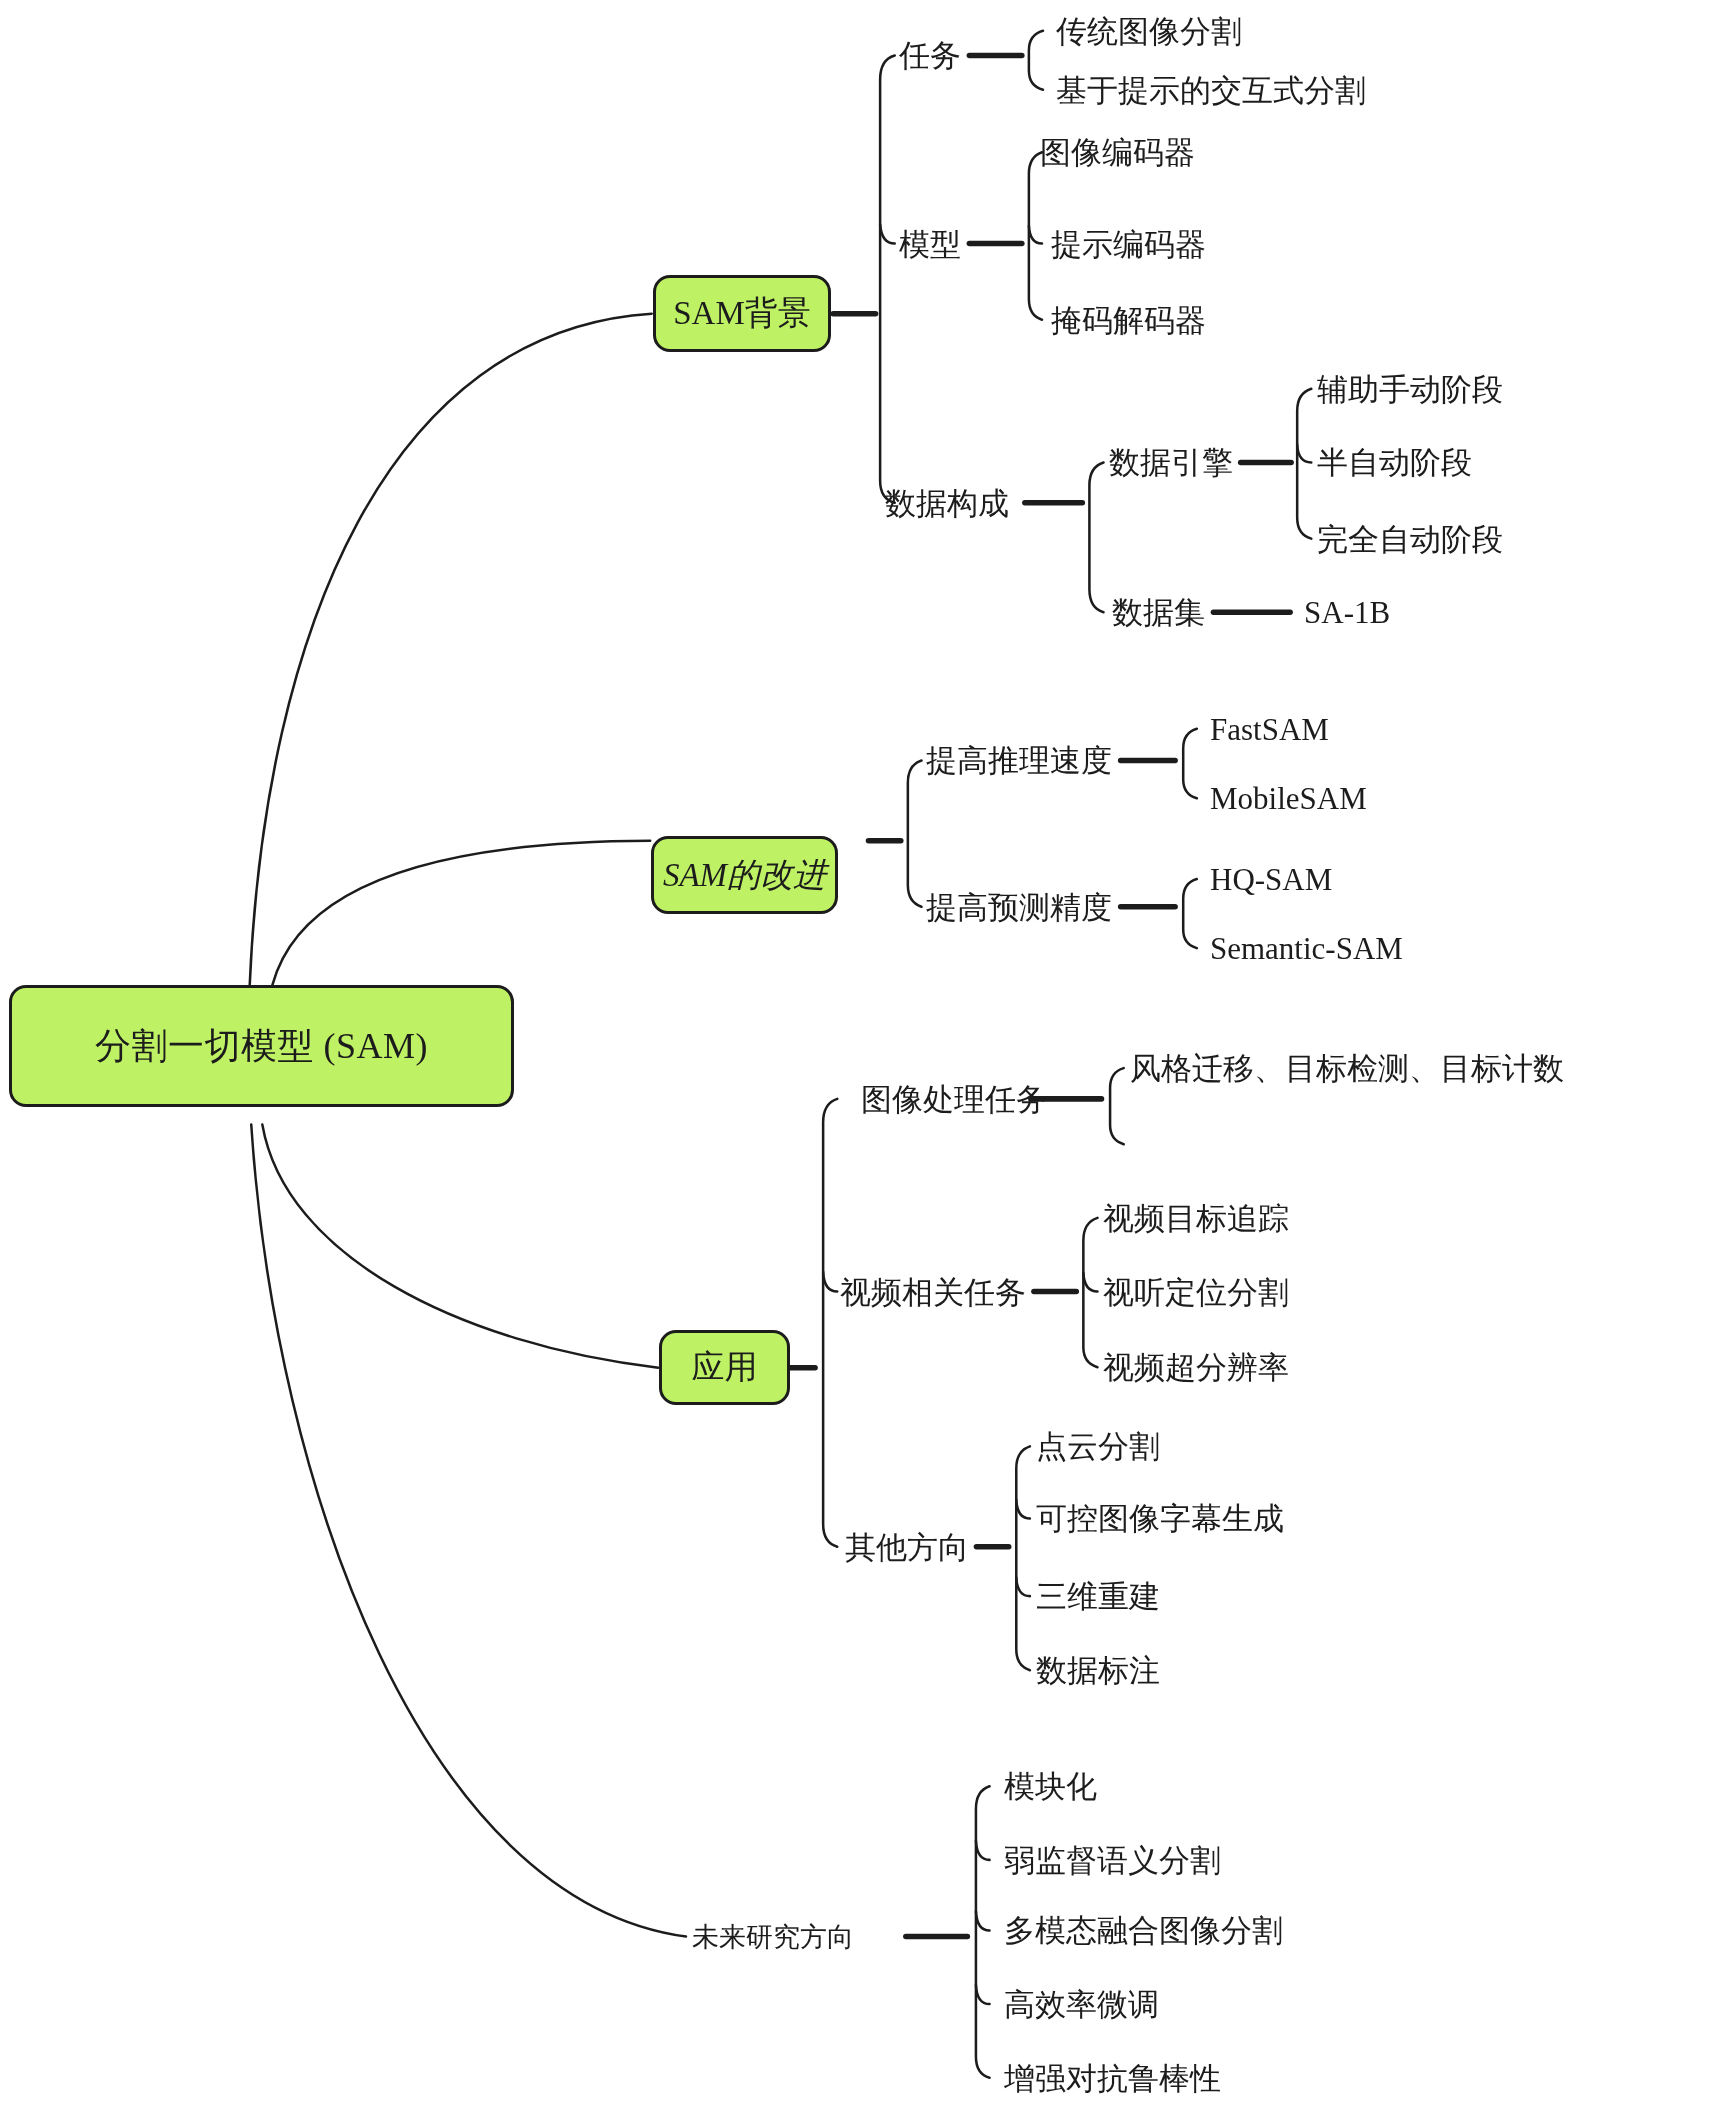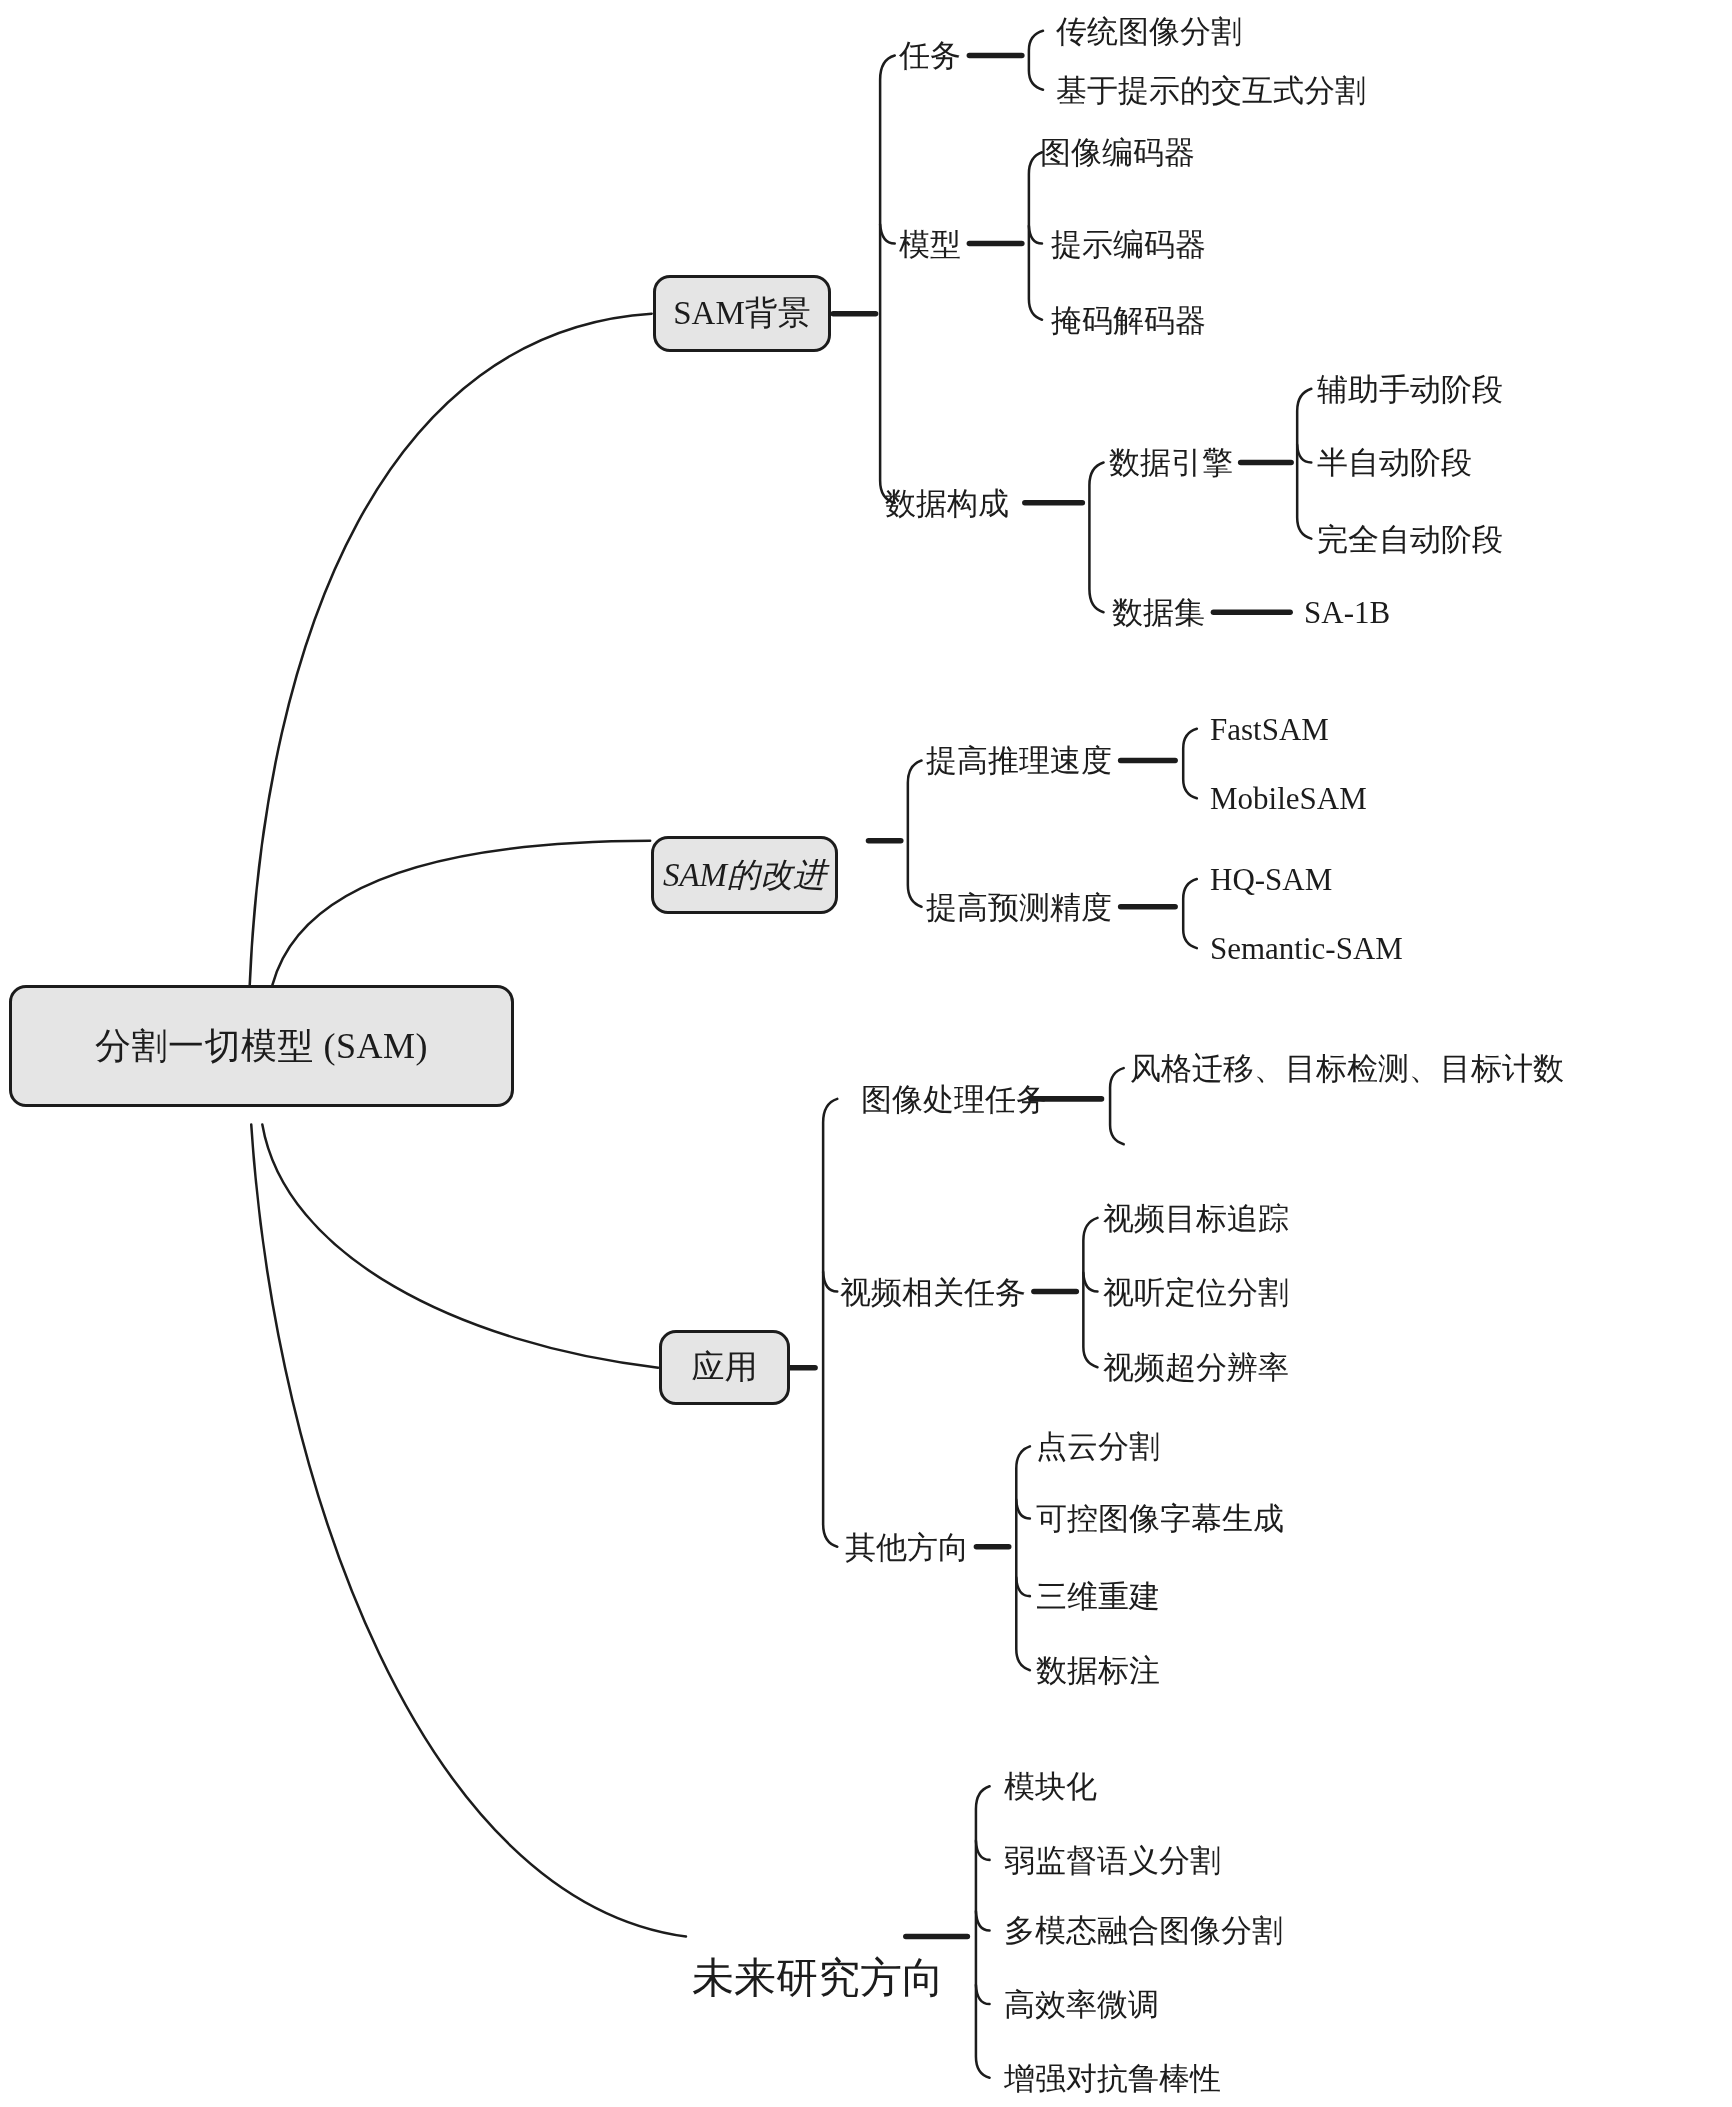--- a/index.html
+++ b/index.html
@@ -19,21 +19,21 @@
     font-size:31px;
     line-height:1;
     white-space:nowrap;
     color:#1c1c1c;
   }
   .box{
     position:absolute;
     box-sizing:border-box;
     border:3px solid #1c1c1c;
     border-radius:17px;
-    background:#e5e5e5;
+    background:#bef264;
     display:flex;
     align-items:center;
     justify-content:center;
     font-size:33px;
     white-space:nowrap;
   }
   .root{font-size:36px;letter-spacing:0.5px;}
 </style>
 </head>
 <body>
@@ -87,21 +87,21 @@
     <path d="M 1935 3650 Q 1937 3688, 1962 3688"></path>
     <path d="M 1935 3790 Q 1937 3828, 1962 3828"></path>
     <path d="M 1935 3936 Q 1937 3974, 1962 3974"></path>
   </svg>
 
   <div class="box root" style="left:9px;top:985px;width:505px;height:122px;">分割一切模型 (SAM)</div>
 
   <div class="box" style="left:653px;top:275px;width:178px;height:77px;">SAM背景</div>
   <div class="box" style="left:651px;top:836px;width:187px;height:78px;font-style:italic;">SAM的改进</div>
   <div class="box" style="left:659px;top:1330px;width:131px;height:75px;">应用</div>
-  <div class="lbl" style="left:692px;top:1937px;font-size:42px;margin-top:41px;">未来研究方向</div>
+  <div class="lbl" style="left:692px;top:1937px;font-size:27px;">未来研究方向</div>
 
   <div class="lbl" style="left:899px;top:55px;">任务</div>
   <div class="lbl" style="left:1056px;top:31px;">传统图像分割</div>
   <div class="lbl" style="left:1056px;top:90px;">基于提示的交互式分割</div>
 
   <div class="lbl" style="left:899px;top:244px;">模型</div>
   <div class="lbl" style="left:1040px;top:152px;">图像编码器</div>
   <div class="lbl" style="left:1051px;top:244px;">提示编码器</div>
   <div class="lbl" style="left:1051px;top:320px;">掩码解码器</div>
 

